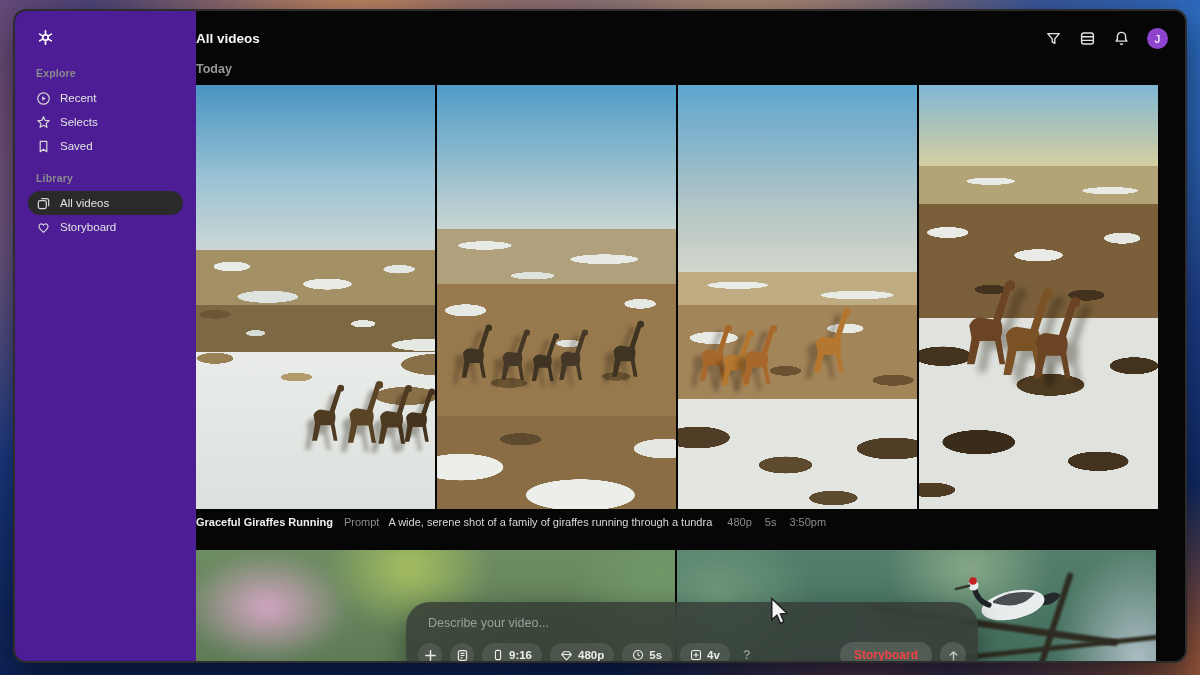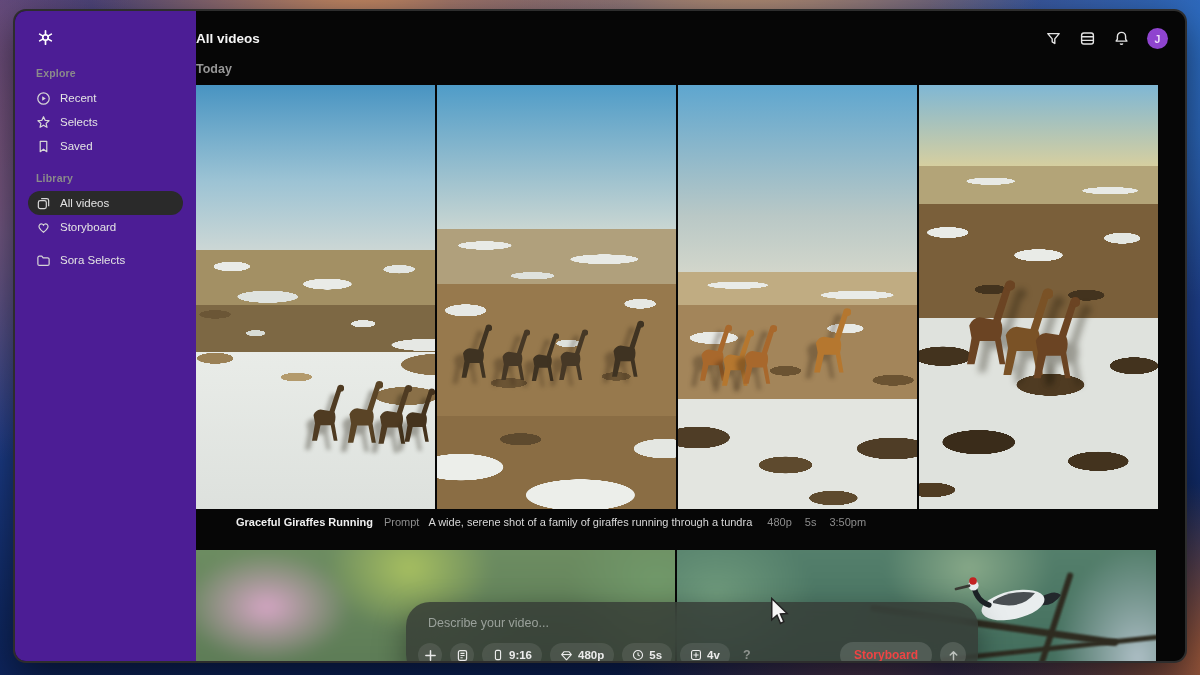--- a/index.html
+++ b/index.html
@@ -107,21 +107,21 @@
     radial-gradient(56px 18px at 55% 35%, #4f3b22 60%, transparent 61%),
     radial-gradient(40px 14px at 90% 25%, #43331e 60%, transparent 61%),
     radial-gradient(60px 20px at 25% 65%, #3a2c1a 60%, transparent 61%),
     radial-gradient(50px 16px at 75% 75%, #43331e 60%, transparent 61%),
     radial-gradient(40px 12px at 5% 90%, #4f3b22 60%, transparent 61%);}
   .gir{position:absolute;}
   .t1 .gir{filter:drop-shadow(-7px 9px 2px rgba(30,22,10,.35));}
   .t2 .gir,.t3 .gir{filter:drop-shadow(-9px 6px 2px rgba(40,28,12,.3));}
   .t4 .gir{filter:drop-shadow(11px 8px 3px rgba(30,22,10,.35));}
   
-  .caption{position:absolute;left:0;top:505px;display:flex;align-items:flex-end;font-size:11px;white-space:nowrap;margin-left:40px;}
+  .caption{position:absolute;left:0;top:505px;display:flex;align-items:flex-end;font-size:11px;white-space:nowrap;}
   .cap-title{font-weight:700;color:#f0f0f0;}
   .cap-prompt-label{color:#8d8d8d;margin-left:11px;}
   .cap-prompt{color:#d8d8d8;margin-left:9px;}
   .cap-meta{color:#8d8d8d;margin-left:13px;}
   .cap-meta.first{margin-left:15px;}
   
   .row2{position:absolute;left:0;top:539px;display:flex;gap:2px;}
   .thumb2{width:479px;height:424px;position:relative;overflow:hidden;background:#10150f;}
   .b1-in{position:absolute;left:-5%;top:-5%;width:110%;height:260px;filter:blur(7px);
     background:
@@ -232,28 +232,20 @@
       <span class="sicon">
         <svg viewBox="0 0 16 16" fill="none" stroke="currentColor" stroke-width="1.3">
             <path d="M8 13 C3.2 9.6 2.1 6.6 4 4.9 C5.6 3.6 7.3 4.3 8 5.5 C8.7 4.3 10.4 3.6 12 4.9 C13.9 6.6 12.8 9.6 8 13 Z"></path>
           </svg>
       </span>
       <span>Storyboard</span>
     </div>
 
     <div class="group-gap"></div>
 
-    <div class="side-item">
-      <span class="sicon">
-        <svg viewBox="0 0 16 16" fill="none" stroke="currentColor" stroke-width="1.3" stroke-linejoin="round">
-            <path d="M2 5 a1.6 1.6 0 0 1 1.6-1.6 h2.6 l1.4 1.7 h4.8 a1.6 1.6 0 0 1 1.6 1.6 v4.9 a1.6 1.6 0 0 1 -1.6 1.6 h-8.8 a1.6 1.6 0 0 1 -1.6 -1.6 z"></path>
-          </svg>
-      </span>
-      <span>Sora Selects</span>
-    </div>
   </div>
 
   <div class="content">
     <div class="page-title">All videos</div>
 
     <div class="top-icons">
       <div class="ticon">
         <svg viewBox="0 0 17 17" fill="none" stroke="currentColor" stroke-width="1.4" stroke-linejoin="round">
             <path d="M2.8 3.6 h11.4 l-4.4 5.3 v4.6 l-2.6 -1.7 v-2.9 z"></path>
           </svg>

